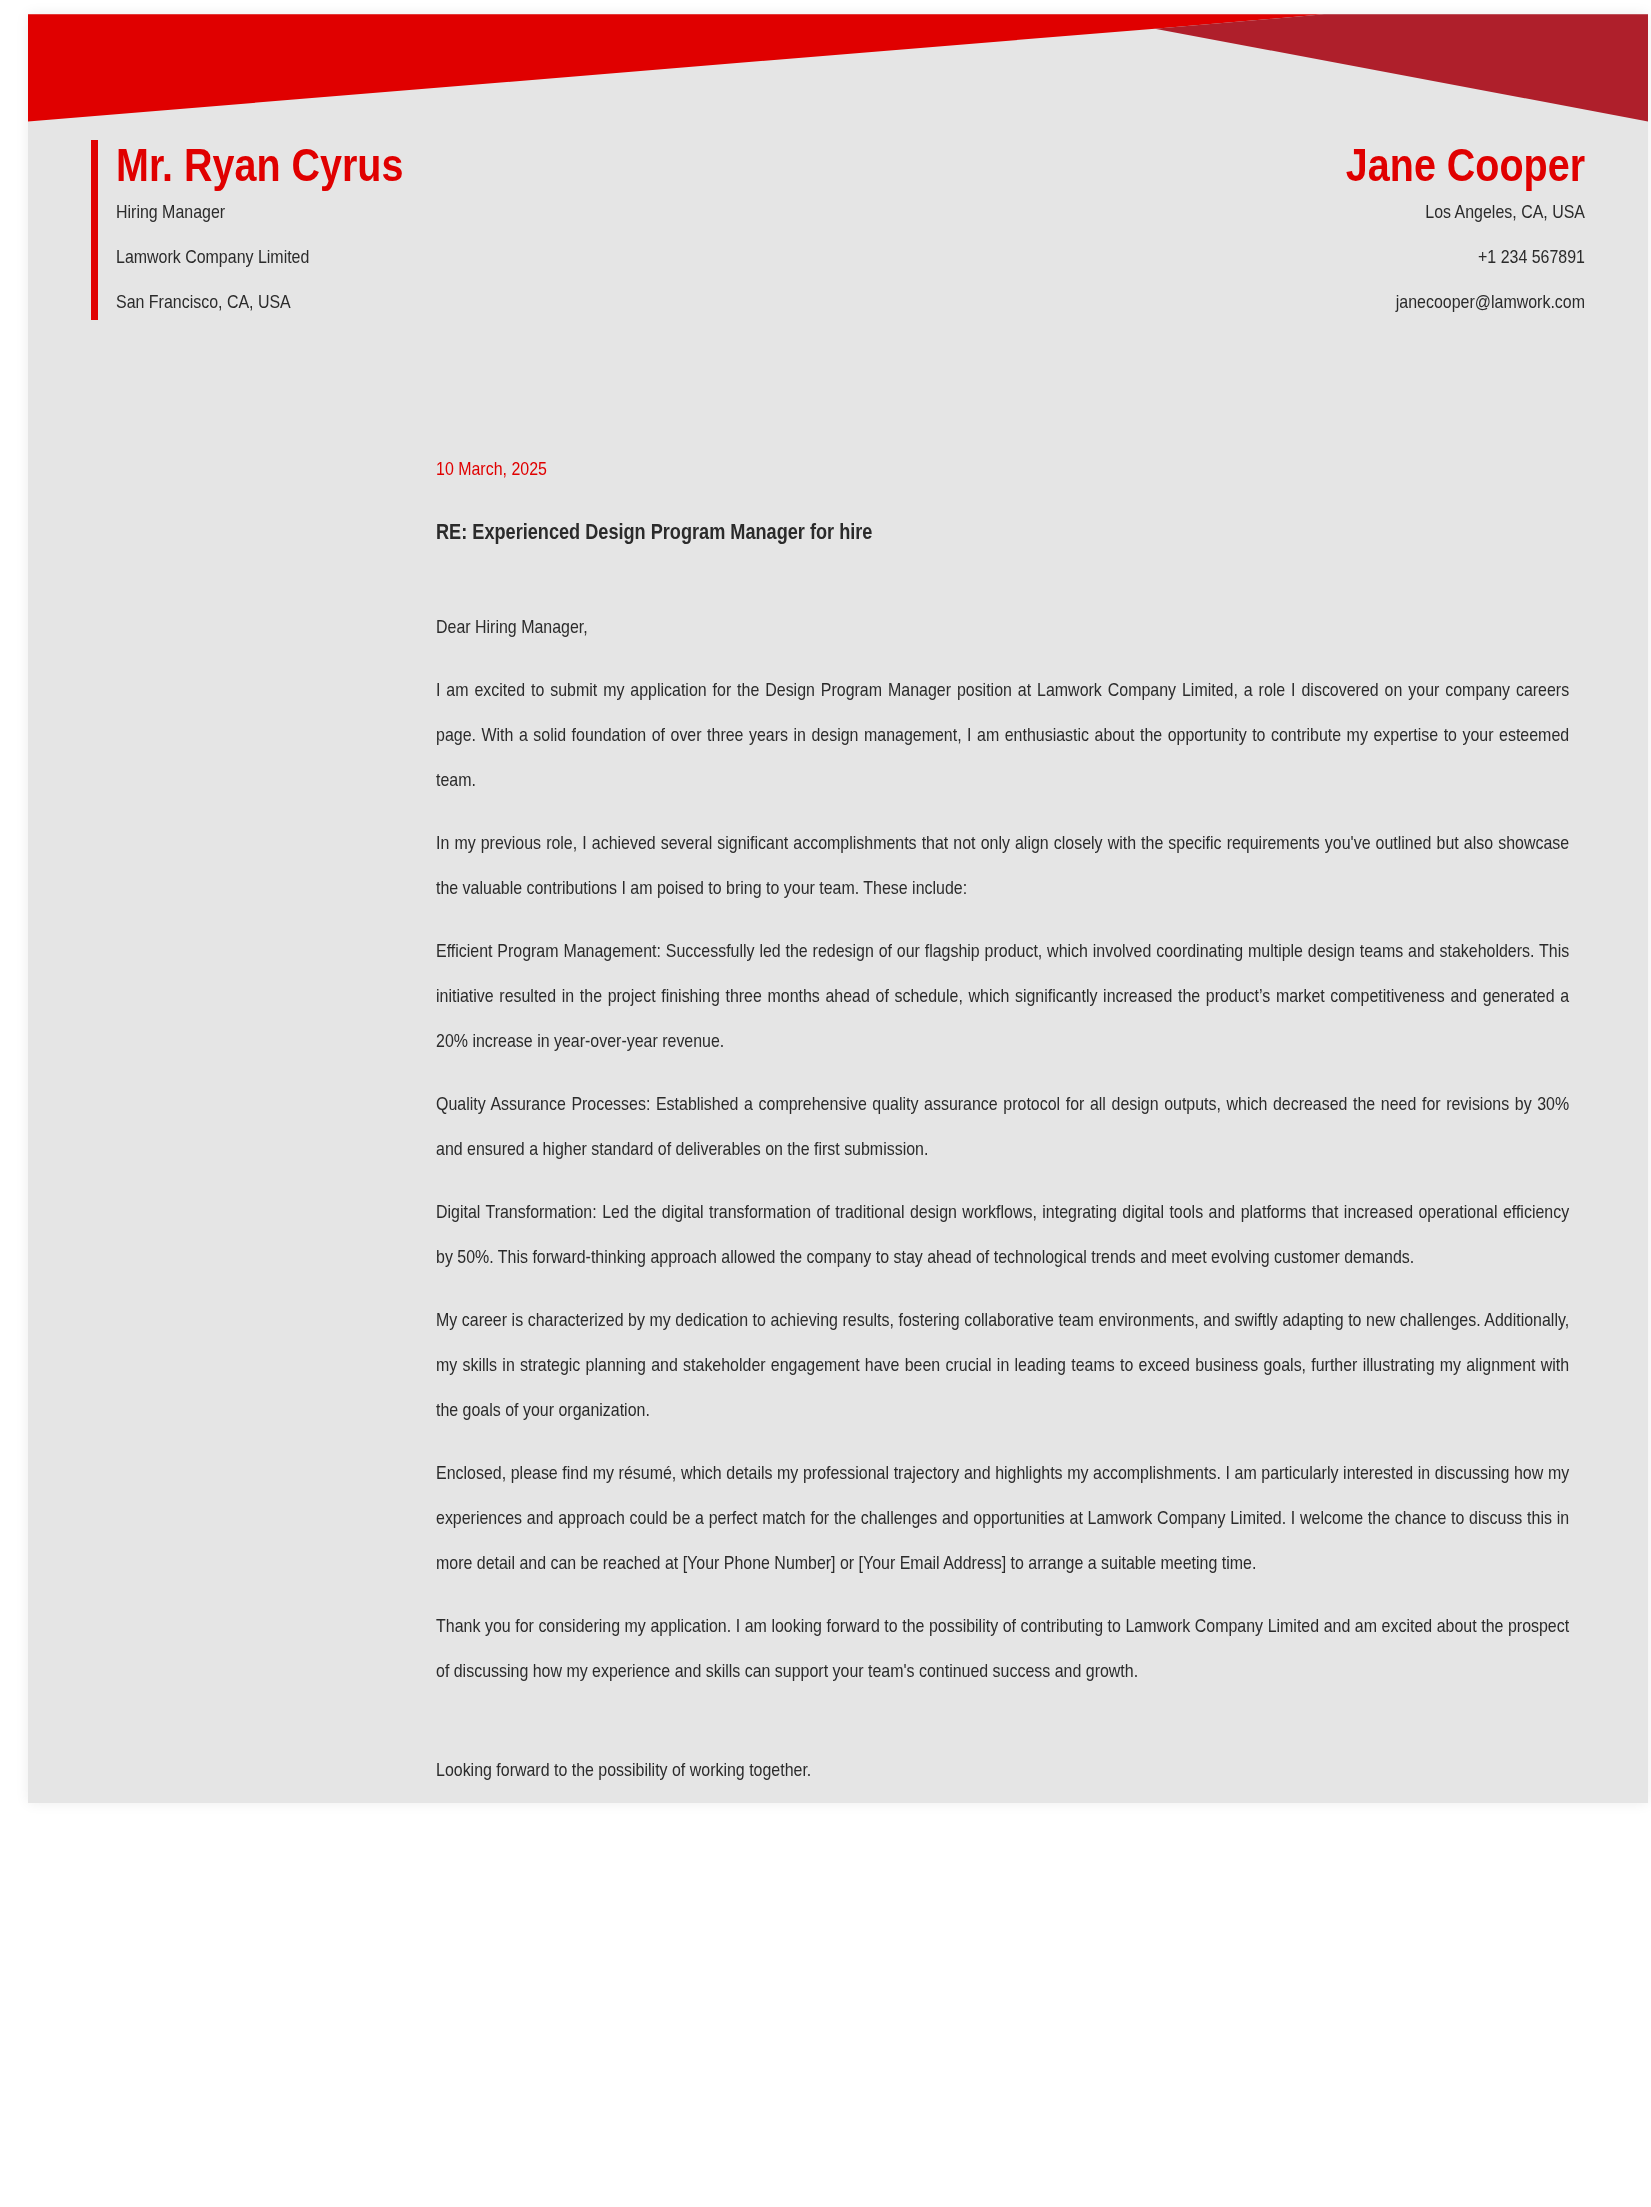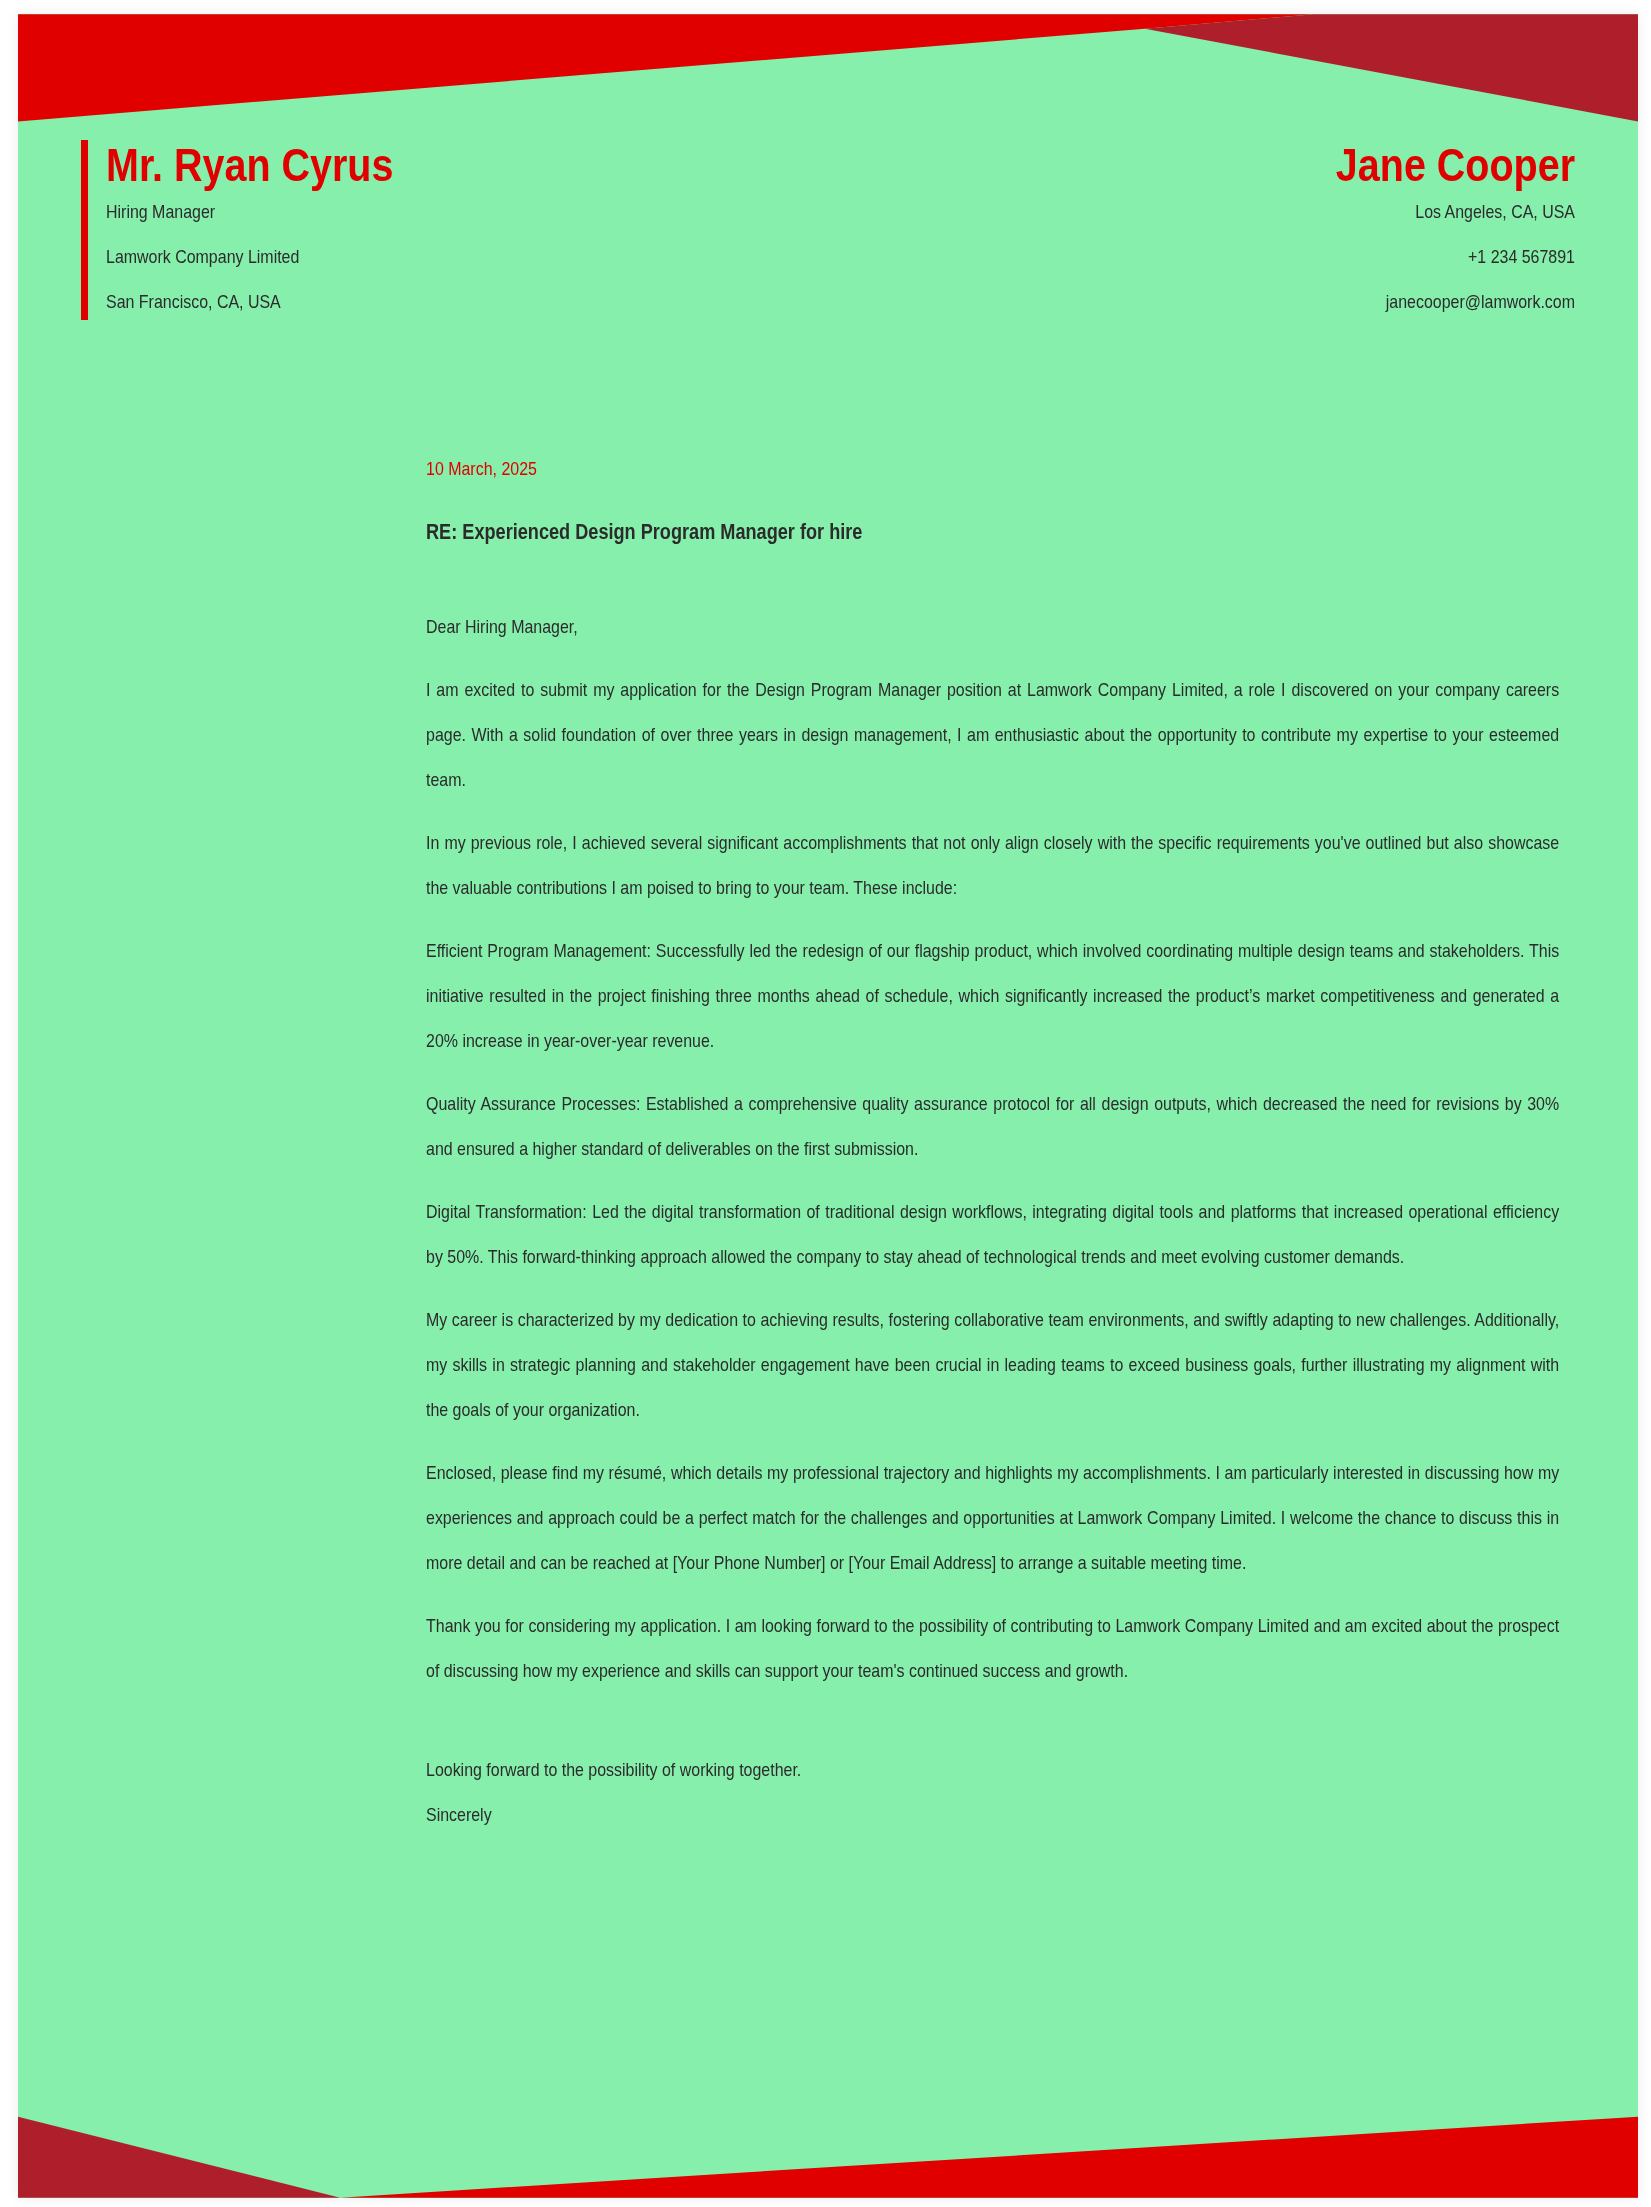--- a/index.html
+++ b/index.html
@@ -1,17 +1,17 @@
 <!DOCTYPE html>
 <html style="font-size:14.4px"><head>
 <meta charset="utf-8">
 <style>
   html, body { margin:0; padding:0; background:#ffffff; }
   body { width:1652px; height:2208px; position:relative; overflow:hidden; font-family:"Liberation Sans", sans-serif; color:#2b2b2b; }
-  .page { position:absolute; left:18px; top:14.4px; width:1620px; height:2184px; background:#86efac; box-shadow:0 0 12.6px rgba(0,0,0,0.08); overflow:hidden; }
+  .page { position:absolute; left:28px; top:14.4px; width:1620px; height:1789px; background:#e5e5e5; box-shadow:0 0 12.6px rgba(0,0,0,0.08); overflow:hidden; }
   .deco { position:absolute; left:0; top:0; width:1620px; height:2184px; }
   .sx { transform-origin:0 0; transform:scaleX(0.84); }
   .sxr { transform-origin:100% 0; transform:scaleX(0.84); }
 
   .recipient { position:absolute; left:63px; top:126px; }
   .recipient-bar { position:absolute; left:0; top:0; width:7.2px; height:180px; }
   .recipient-text { position:absolute; left:25px; top:0; width:540px; }
   .name { font-weight:bold; font-size:47px; line-height:49px; white-space:nowrap; margin:0; }
   .contact-line { font-size:19px; line-height:45px; white-space:nowrap; }
 

